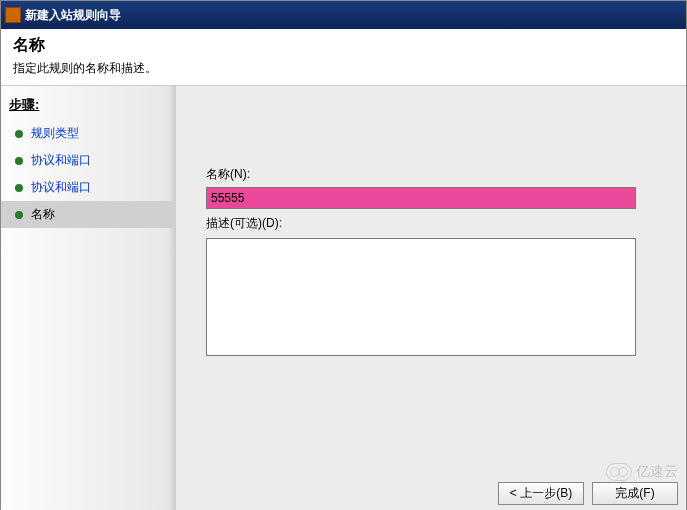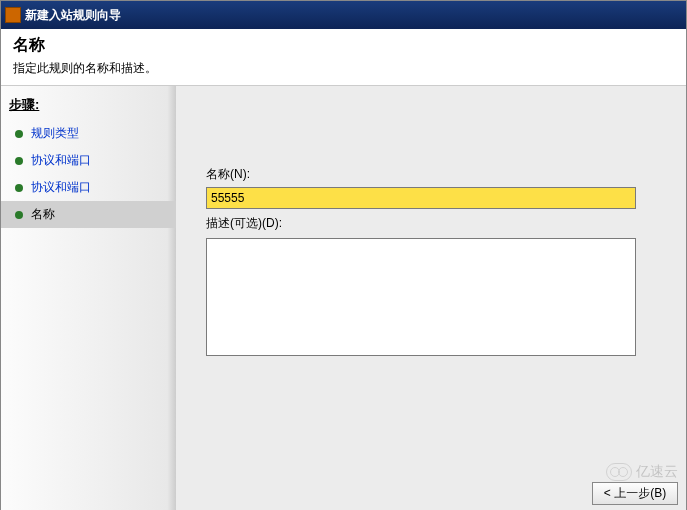--- a/index.html
+++ b/index.html
@@ -13,21 +13,21 @@
     .content { display: flex; height: 430px; border-top: 1px solid #ccc; }
     .sidebar { width: 175px; background: linear-gradient(to right, #fcfcfc 0%, #e8e8e8 95%, #cccccc 100%); padding: 6px 0; }
     .sidebar-title { font-weight: bold; padding: 4px 10px 6px 8px; color: #000; font-size: 13px; text-decoration: underline; }
     .sidebar-item { display: flex; align-items: center; padding: 5px 10px 5px 14px; cursor: pointer; }
     .sidebar-item.active { background: #d0d0d0; }
     .sidebar-item.link span.lbl { color: #0033cc; }
     .bullet { width: 8px; height: 8px; border-radius: 50%; background: #2a7a2a; margin-right: 8px; flex-shrink: 0; }
     .sidebar-item.active .bullet { background: #2a7a2a; }
     .main { flex: 1; background: #ececec; padding: 80px 20px 10px 30px; position: relative; }
     .field-label { font-size: 12px; margin-bottom: 4px; }
-    .text-input { width: 430px; height: 22px; border: 1px solid #7a7a7a; background: #fde047; padding: 2px 4px; font-size: 12px; font-family: inherit; }
+    .text-input { width: 430px; height: 22px; border: 1px solid #7a7a7a; background: #ec4899; padding: 2px 4px; font-size: 12px; font-family: inherit; }
     .textarea { width: 430px; height: 118px; border: 1px solid #7a7a7a; background: #fff; resize: none; padding: 2px 4px; font-size: 12px; font-family: inherit; margin-top: 2px; }
     .field-group { margin-bottom: 6px; }
     .button-row { position: absolute; bottom: 10px; right: 8px; display: flex; gap: 8px; }
     .btn { height: 23px; min-width: 86px; border: 1px solid #888; background: linear-gradient(#fdfdfd, #e4e4e4); font-size: 12px; cursor: pointer; padding: 0 8px; }
     .watermark { position: absolute; bottom: 34px; right: 8px; opacity: 0.4; font-size: 14px; color: #888; display: flex; align-items: center; gap: 4px; }
     .wm-icon { width: 26px; height: 18px; border: 1.5px solid #aaa; border-radius: 10px; position: relative; }
     .wm-icon::before, .wm-icon::after { content:""; position:absolute; width:8px; height:8px; border:1.5px solid #aaa; border-radius:50%; top:3px; }
     .wm-icon::before { left:3px; } .wm-icon::after { left:11px; }
   </style>
 </head>
@@ -70,20 +70,21 @@
         <div class="field-label">名称(N):</div>
         <input class="text-input" type="text" value="55555" style="">
       </div>
       <div class="field-group">
         <div class="field-label">描述(可选)(D):</div>
         <textarea class="textarea" value="" style=""></textarea>
       </div>
 
       <div class="button-row">
         <button class="btn">&lt; 上一步(B)</button>
+        <button class="btn">完成(F)</button>
       </div>
 
       <div class="watermark">
         <span class="wm-icon"></span>
         <span>亿速云</span>
       </div>
     </div>
   </div>
 </div>
 

